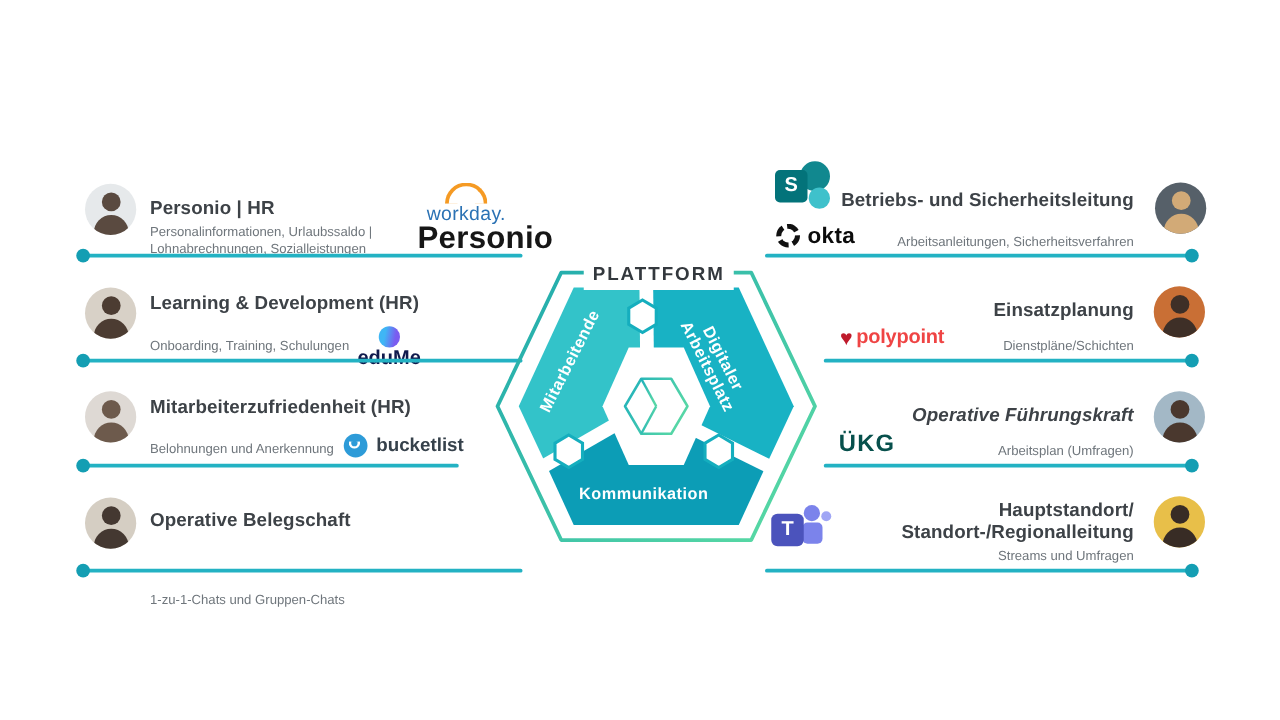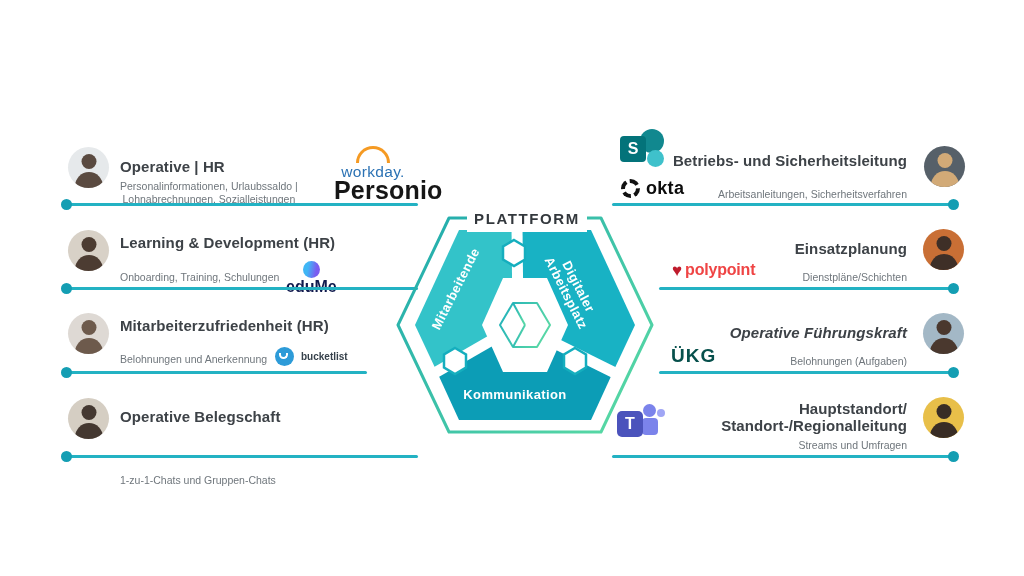--- a/index.html
+++ b/index.html
@@ -2,21 +2,21 @@
 <html><head>
 <meta charset="utf-8">
 <style>
   html,body{margin:0;padding:0;background:#fff;}
   .canvas{position:relative;width:1024px;height:576px;background:#fff;overflow:hidden;
           font-family:"Liberation Sans",sans-serif;}
 
   
   .item-title{position:absolute;font-size:15px;font-weight:700;color:#3d4247;
               letter-spacing:.1px;white-space:pre-line;line-height:17px;}
-  .item-sub{position:absolute;font-size:10.5px;color:#6f767c;white-space:pre-line;line-height:13px;text-align:center;}
+  .item-sub{position:absolute;font-size:10.5px;color:#6f767c;white-space:pre-line;line-height:13px;}
   .ra{text-align:right;}
 
   
   .connector{position:absolute;height:2.5px;background:#23b2c3;border-radius:2px;}
   .connector .dot{position:absolute;width:11px;height:11px;border-radius:50%;background:#149eb3;top:-4.5px;}
   .dot-l{left:-1px;}  .dot-r{right:-1px;}
 
   
   .avatar{position:absolute;width:41px;height:41px;border-radius:50%;overflow:hidden;}
   .avatar::before{content:"";position:absolute;left:50%;top:7px;transform:translateX(-50%);
@@ -36,21 +36,21 @@
   .logo-personio{position:absolute;left:334px;top:176px;width:80px;text-align:left;
                  font-size:25px;font-weight:700;color:#161616;letter-spacing:.2px;}
   .logo-edume{position:absolute;left:286px;top:261px;display:flex;align-items:center;gap:0;flex-direction:column;}
   .em-circle{width:17px;height:17px;border-radius:50%;
              background:linear-gradient(100deg,#3fb6f5 30%,#7a5cf0 75%);}
   .em-text{font-size:16px;font-weight:700;color:#101a4d;}
   .logo-bucketlist{position:absolute;left:275px;top:347px;display:flex;align-items:center;gap:7px;}
   .bl-circle{position:relative;width:19px;height:19px;border-radius:50%;background:#2d9bd8;}
   .bl-circle::after{content:"";position:absolute;left:4px;top:6px;width:9px;height:6px;
                     border:2px solid #fff;border-top:none;border-radius:0 0 9px 9px;box-sizing:border-box;}
-  .bl-text{font-size:10px;font-weight:700;color:#36414b;}
+  .bl-text{font-size:15px;font-weight:700;color:#36414b;}
   .logo-sharepoint{position:absolute;left:620px;top:129px;width:52px;height:48px;}
   .sp-big{position:absolute;left:20px;top:0;width:24px;height:24px;border-radius:50%;background:#11888f;}
   .sp-mid{position:absolute;left:27px;top:21px;width:17px;height:17px;border-radius:50%;background:#3fc1cb;}
   .sp-sq{position:absolute;left:0;top:7px;width:26px;height:26px;border-radius:4px;background:#03737a;
          color:#fff;font-size:16px;font-weight:700;display:flex;align-items:center;justify-content:center;}
   .logo-okta{position:absolute;left:621px;top:178px;display:flex;align-items:center;gap:6px;}
   .ok-icon{width:11px;height:11px;border-radius:50%;border:4px dashed #111;}
   .ok-text{font-size:18px;font-weight:600;color:#0c0c0c;letter-spacing:.3px;}
   .logo-polypoint{position:absolute;left:672px;top:261px;display:flex;align-items:center;gap:3px;}
   .pp-heart{font-size:17px;color:#bf1b2c;line-height:17px;}
@@ -71,21 +71,21 @@
   .plattform-label{font-weight:700;fill:#33383d;font-size:15px;letter-spacing:1.6px;
                    font-family:"Liberation Sans",sans-serif;}
 </style>
 </head>
 <body>
 
 <div class="canvas">
 
   <div>
     <div class="avatar av-a" style="left:68px;top:147px;"></div>
-    <div class="item-title" style="left:120px;top:158px;">Operative | HR</div>
+    <div class="item-title" style="left:120px;top:158px;">Personio | HR</div>
     <div class="item-sub" style="left:120px;top:180px;">Personalinformationen, Urlaubssaldo  |
 Lohnabrechnungen, Sozialleistungen</div>
     <div class="logo-workday">
       <div class="wd-arc"></div>
       <div class="wd-text">workday.</div>
     </div>
     <div class="logo-personio">Personio</div>
     <div class="connector" style="left:62px;top:203px;width:356px;">
       <span class="dot dot-l"></span>
     </div>
@@ -153,21 +153,21 @@
     <div class="item-sub ra" style="right:117px;top:271px;">Dienstpläne/Schichten</div>
     <div class="avatar av-f" style="left:923px;top:229px;"></div>
     <div class="connector" style="left:659px;top:287px;width:299px;">
       <span class="dot dot-r"></span>
     </div>
   </div>
 
   <div>
     <div class="logo-ukg">ÜKG</div>
     <div class="item-title ra" style="right:117px;top:324px;font-style:italic;">Operative Führungskraft</div>
-    <div class="item-sub ra" style="right:117px;top:355px;">Belohnungen (Aufgaben)</div>
+    <div class="item-sub ra" style="right:117px;top:355px;">Arbeitsplan (Umfragen)</div>
     <div class="avatar av-g" style="left:923px;top:313px;"></div>
     <div class="connector" style="left:659px;top:371px;width:299px;">
       <span class="dot dot-r"></span>
     </div>
   </div>
 
   <div>
     <div class="logo-teams">
       <span class="tm-head"></span>
       <span class="tm-body"></span>

